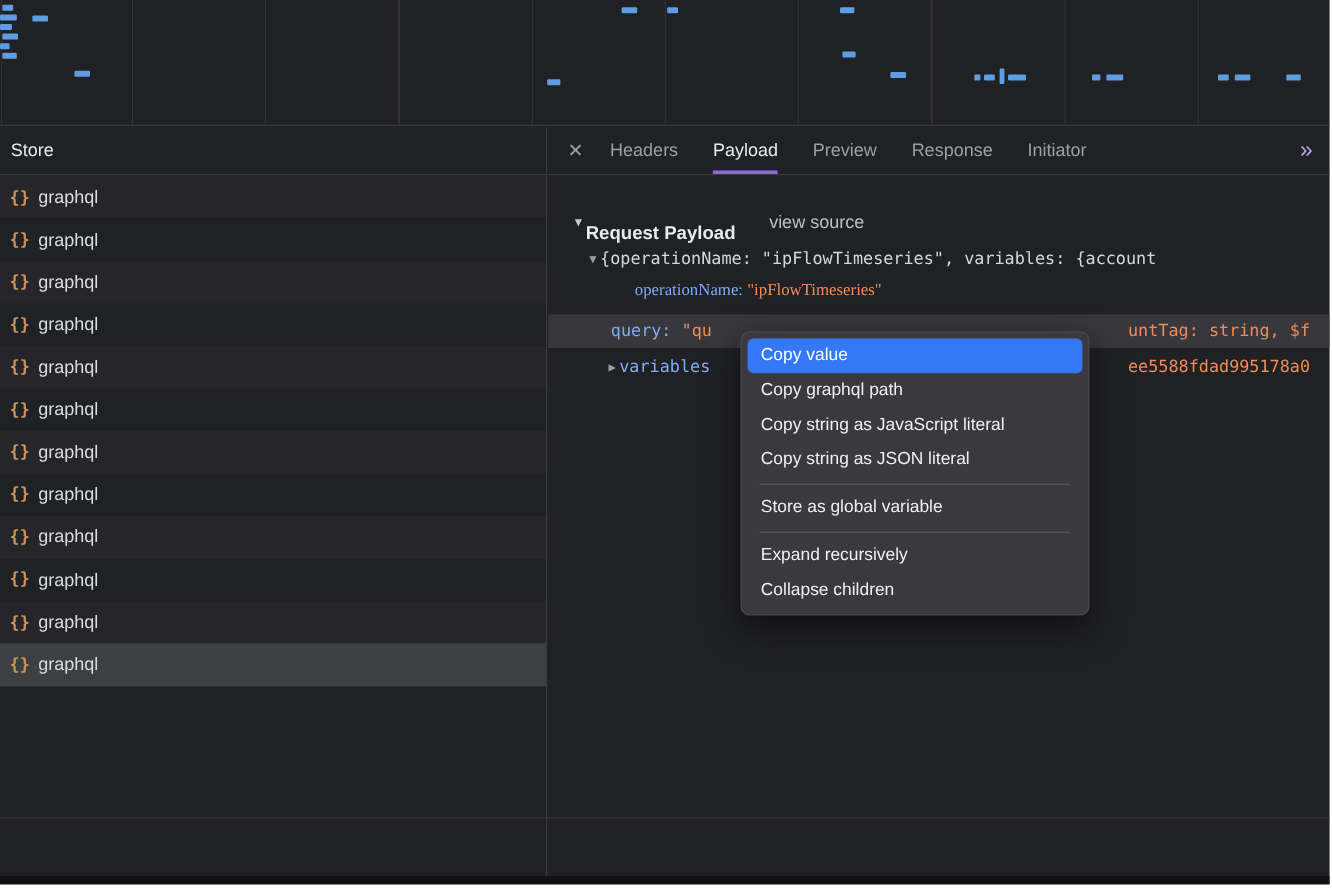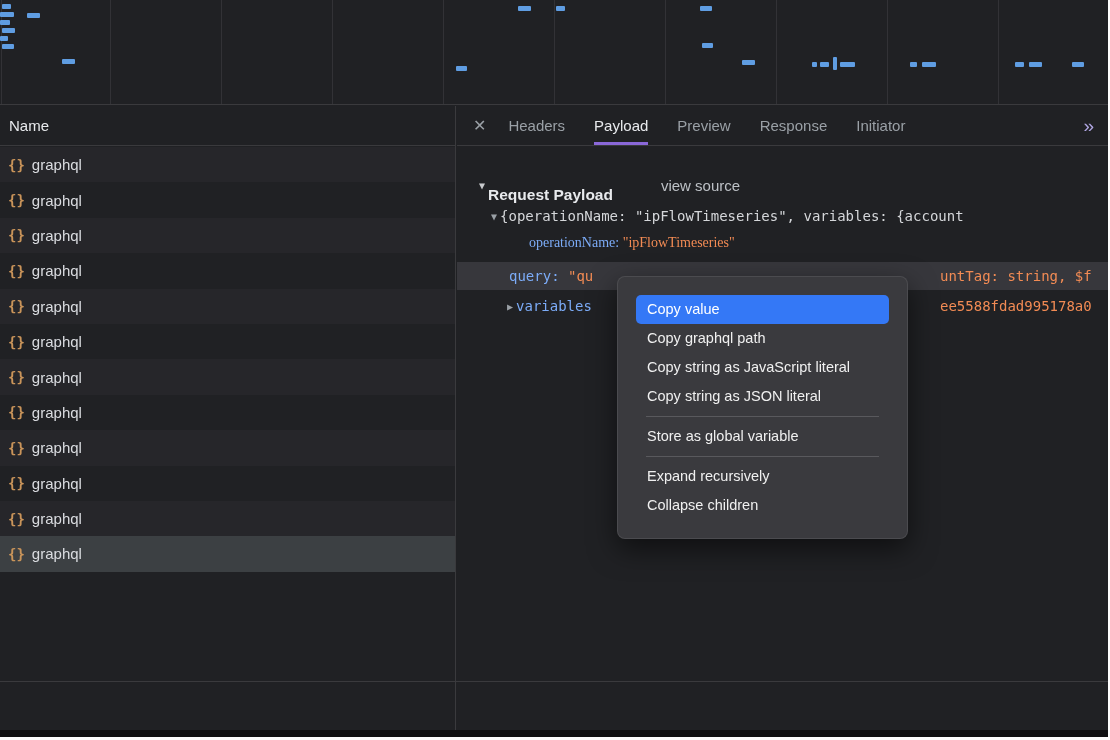--- a/index.html
+++ b/index.html
@@ -35,33 +35,33 @@
   .tab-items{display:flex;gap:29px;}
   .tab{display:flex;align-items:center;font-size:15px;color:var(--muted);border-bottom:3px solid transparent;padding-top:3px;}
   .tab.selected{color:var(--text);border-bottom-color:var(--accent);}
   .overflow{align-self:center;margin-left:auto;margin-right:14px;color:var(--overflow);font-size:19px;}
 
   .payload{position:absolute;left:0;right:0;top:41px;bottom:0;font-family:"DejaVu Sans Mono",monospace;font-size:14px;}
   .section-header{position:absolute;left:22px;top:20px;display:flex;align-items:center;}
   .twirl{color:#c8cacd;font-size:10px;margin-right:3px;}
   .twirl.dim{color:var(--muted);}
   .section-title{font-family:"Liberation Sans",sans-serif;font-weight:bold;font-size:15.5px;color:var(--text);margin-top:19px;}
-  .view-source{font-family:"Liberation Sans",sans-serif;font-size:15px;color:#bdc1c6;margin-left:48px;}
+  .view-source{font-family:"Liberation Sans",sans-serif;font-size:15px;color:#bdc1c6;margin-left:28px;}
   .tree-row{position:absolute;left:0;right:0;height:28px;display:flex;align-items:center;white-space:pre;color:#d5d7da;}
   .tree-row .frag-right{position:absolute;left:458px;margin-left:25px;}
   .k{color:var(--key);}
   .s{color:var(--str);}
   .row-preview{top:55px;padding-left:34px;}
   .row-operation{top:82px;padding-left:72px;font-family:Liberation Serif, serif;}
   .row-query{top:115px;padding-left:52px;background:var(--tree-sel);}
   .row-variables{top:145px;padding-left:50px;}
 
   
   .context-menu{position:absolute;left:617px;top:276px;width:291px;background:var(--menu-bg);
-    border:1px solid rgba(255,255,255,.09);border-radius:8px;padding:18px;z-index:10;
+    border:1px solid rgba(255,255,255,.09);border-radius:8px;padding:5px;z-index:10;
     box-shadow:0 10px 28px rgba(0,0,0,.55);font-size:14.5px;color:#f0f0f0;}
   .menu-item{padding:4px 11px;line-height:21px;border-radius:5px;white-space:nowrap;}
   .menu-item.highlighted{background:var(--menu-hi);color:#ffffff;}
   .menu-sep{height:1px;background:rgba(255,255,255,.16);margin:5px 10px;}
 
   
   .footer-divider{position:absolute;left:0;right:0;top:681px;height:1px;background:var(--border);}
   .bottom-bar{position:absolute;left:0;right:0;bottom:0;height:7px;background:#111113;}
 </style>
 </head>
@@ -90,21 +90,21 @@
       <div class="bar" style="left: 840px; top: 62px; width: 15px; height: 5px;"></div>
       <div class="bar" style="left: 910px; top: 62px; width: 7px; height: 5px;"></div>
       <div class="bar" style="left: 922px; top: 62px; width: 14px; height: 5px;"></div>
       <div class="bar" style="left: 1015px; top: 62px; width: 9px; height: 5px;"></div>
       <div class="bar" style="left: 1029px; top: 62px; width: 13px; height: 5px;"></div>
       <div class="bar" style="left: 1072px; top: 62px; width: 12px; height: 5px;"></div>
     </div>
 
   <div class="left-panel">
     <div class="name-header">
-      <span>Name</span>
+      <span>Store</span>
     </div>
     <div class="net-rows" id="network-rows">
         <div class="net-row alt">
           <span class="req-icon">{}</span>
           <span class="req-label">graphql</span>
         </div>
         <div class="net-row">
           <span class="req-icon">{}</span>
           <span class="req-label">graphql</span>
         </div>

